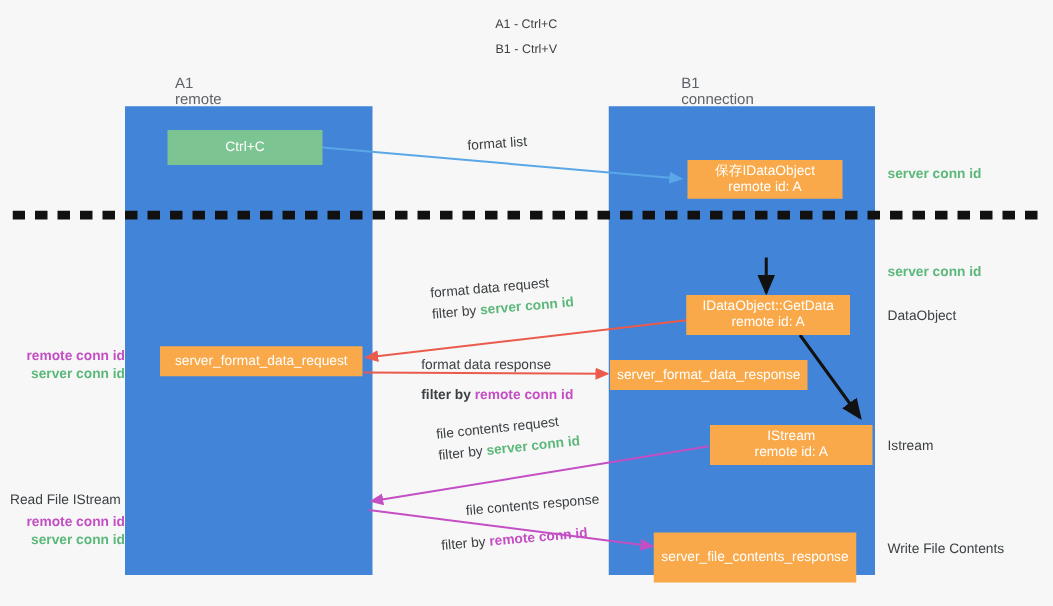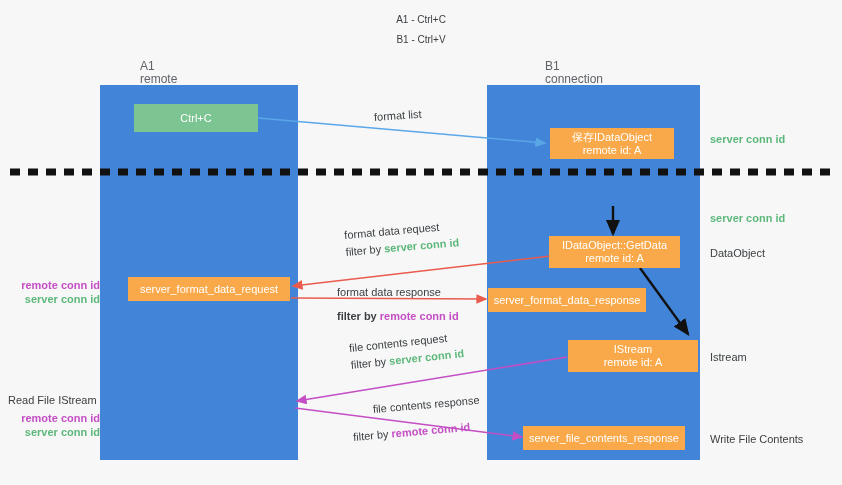--- a/index.html
+++ b/index.html
@@ -127,21 +127,21 @@
   <div class="abs box orange" style="left:488px;top:288px;width:158px;height:24px;">
     <span>server_format_data_response</span>
   </div>
 
   <div class="abs box orange" style="left:568px;top:340px;width:130px;height:32px;flex-direction:column;">
     <span>IStream</span>
     <span class="l2">remote id: A</span>
   </div>
 
 
-  <div class="abs box orange" style="left:523px;top:426px;width:162px;height:24px;">
+  <div class="abs box orange" style="left:523px;top:426px;width:162px;height:40px;">
     <span>server_file_contents_response</span>
   </div>
 
   <div class="abs lbl" style="left:374px;top:110px;transform:rotate(-4deg);transform-origin:left center;">
     <span>format list</span>
   </div>
 
   <div class="abs" style="left:345px;top:228px;transform:rotate(-5deg);transform-origin:left center;">
     <div class="lbl">format data request</div>
     <div class="lbl" style="margin-top:3px;">

